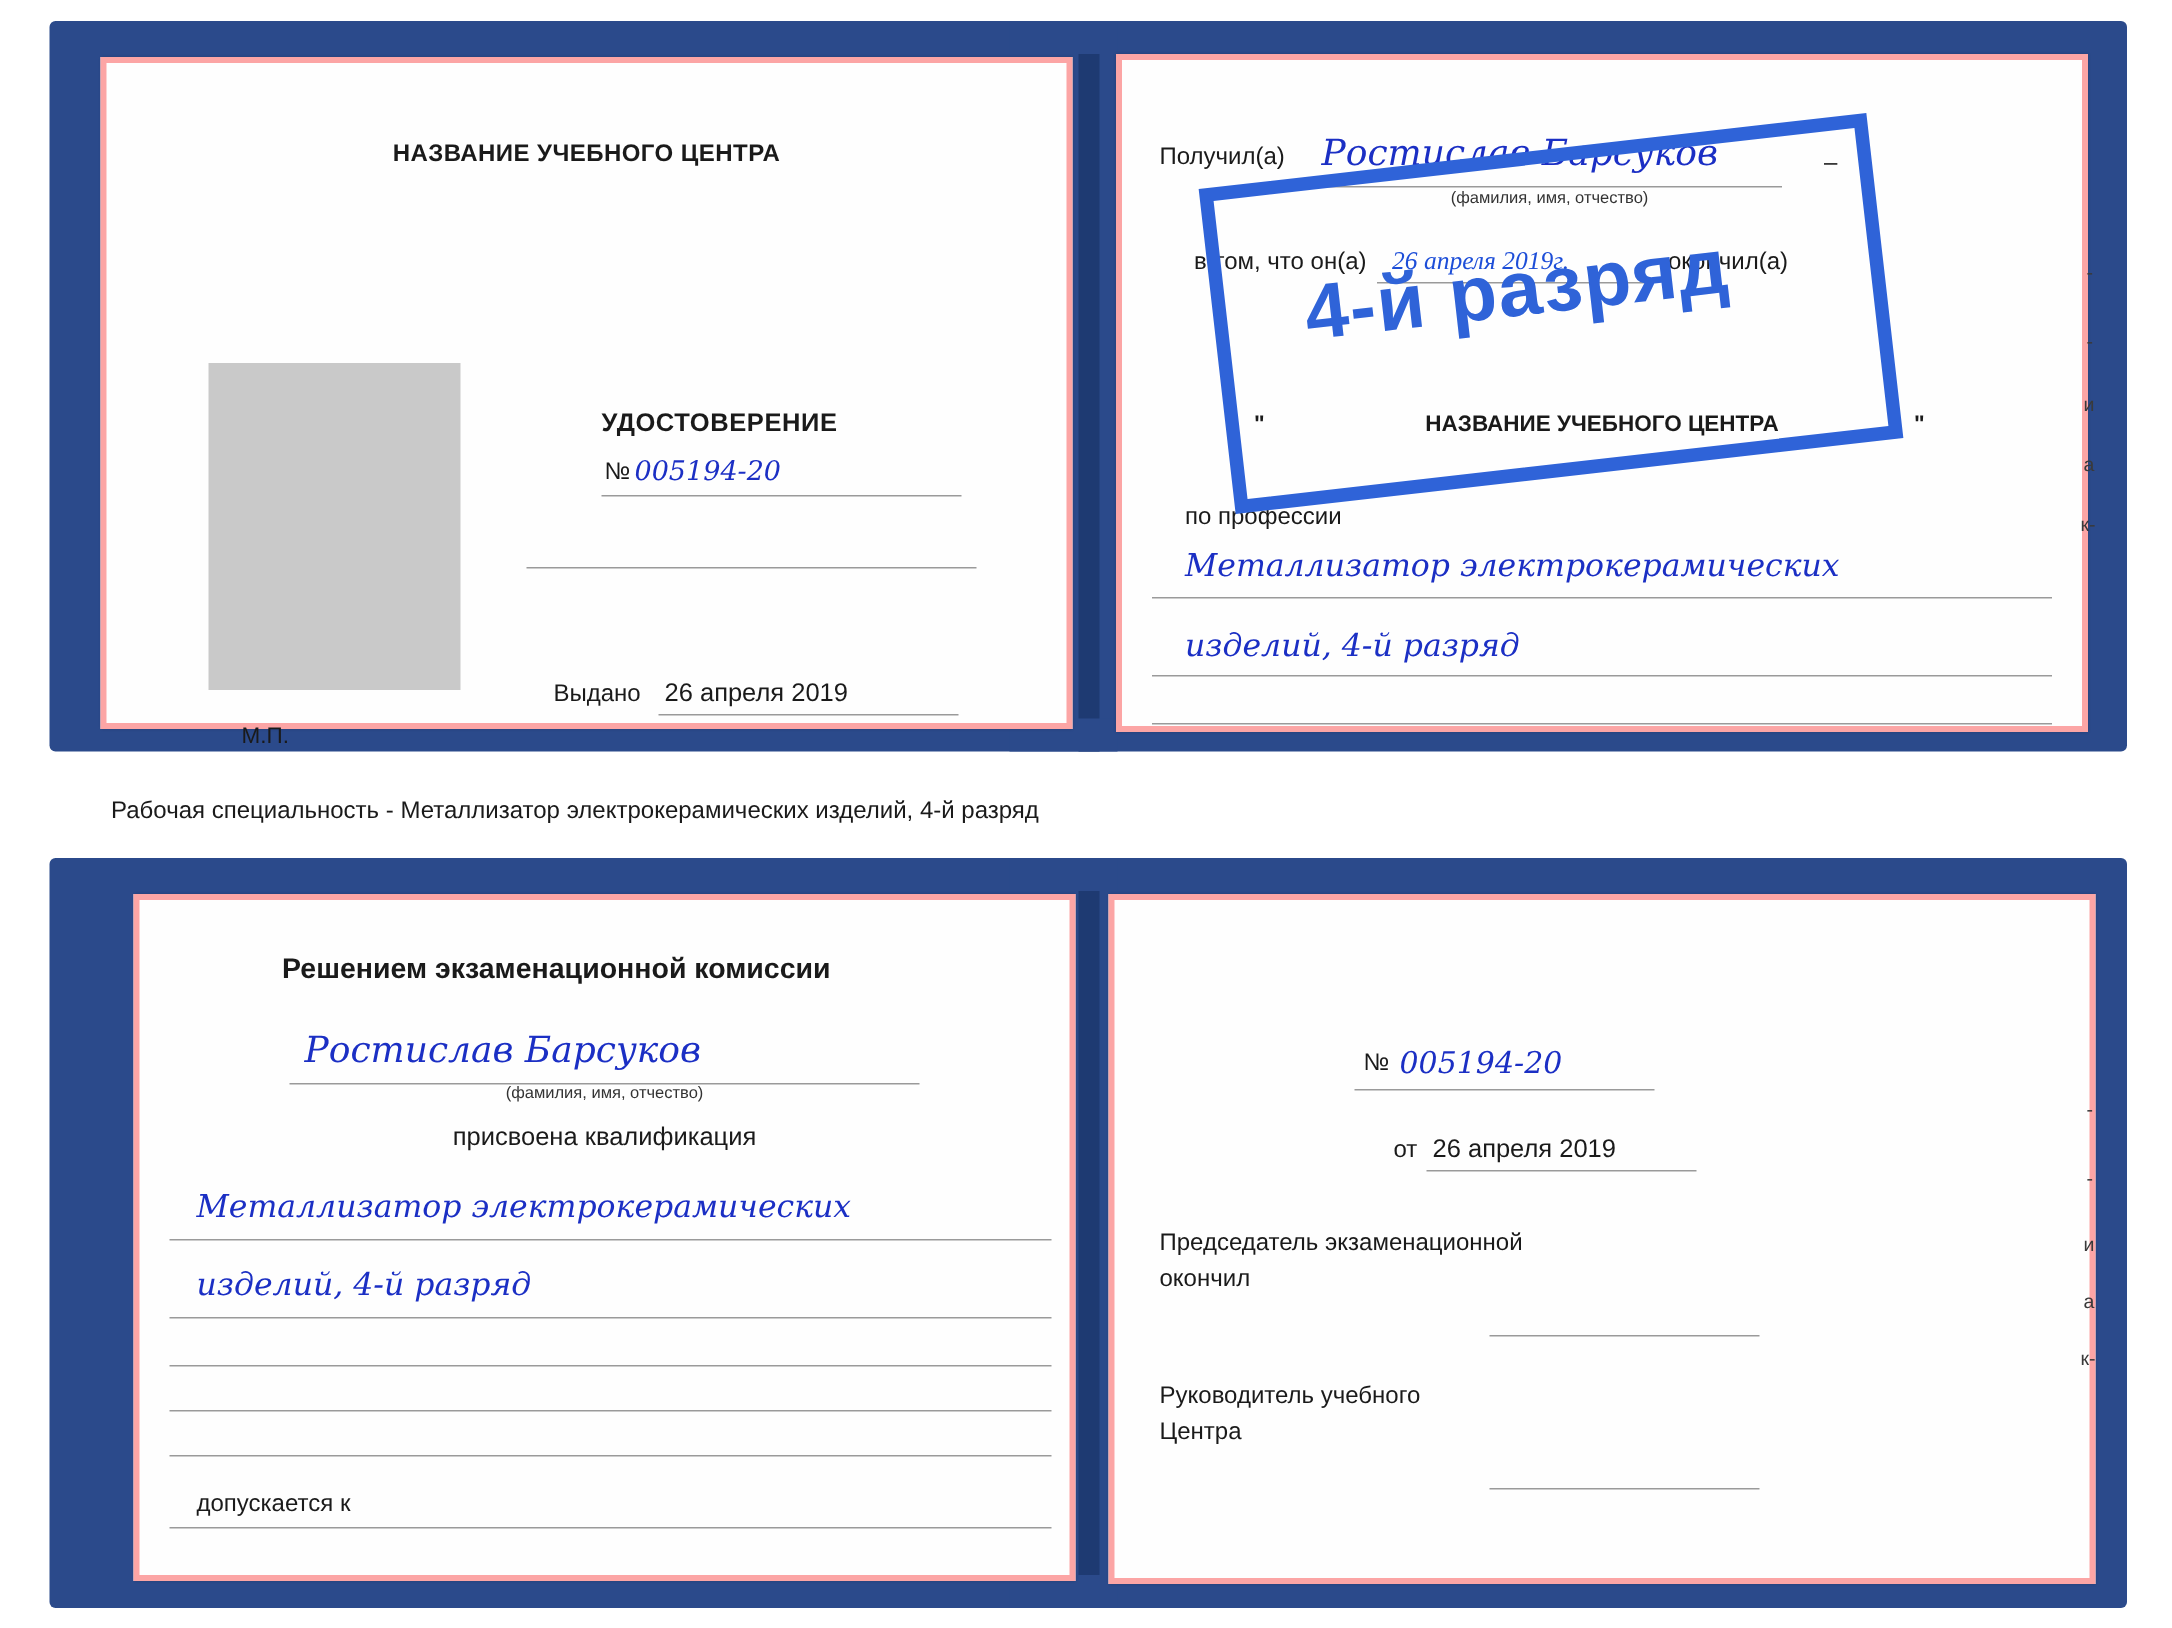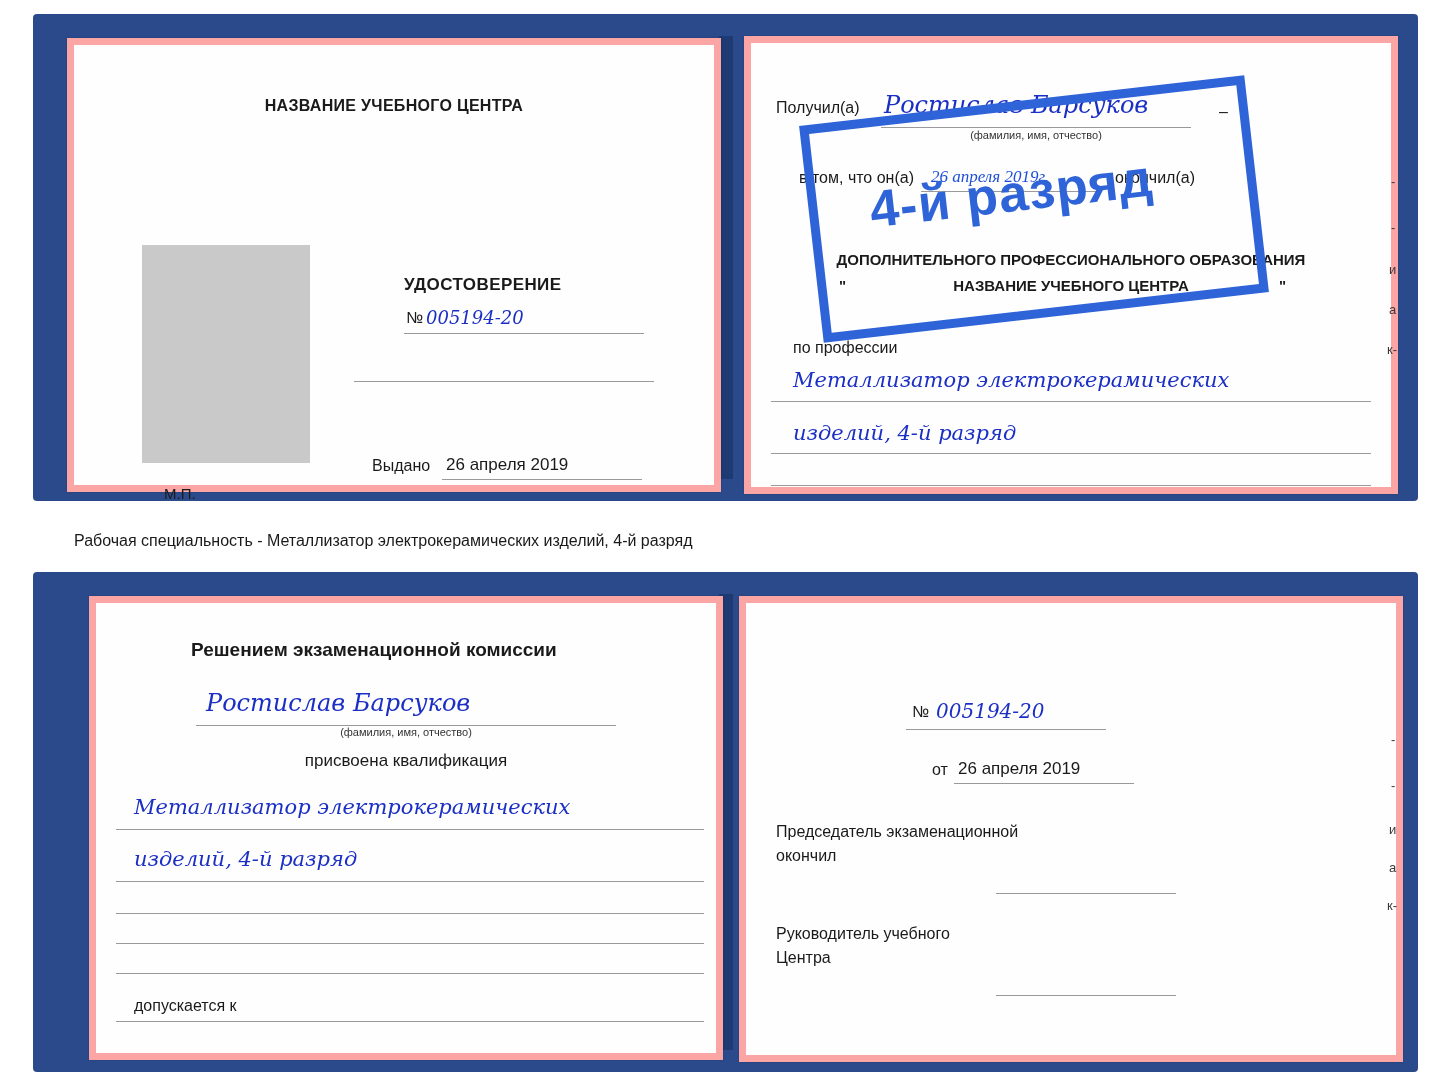--- a/index.html
+++ b/index.html
@@ -1,21 +1,21 @@
 <!DOCTYPE html>
 <html><head>
 <meta charset="utf-8">
 <style>
   html,body{margin:0;padding:0;background:#ffffff;}
   body{width:1448px;height:1085px;position:relative;font-family:"Liberation Sans",sans-serif;}
 
   
   .booklet{position:absolute;background:#2b4a8b;border-radius:4px;}
   .booklet .spine{position:absolute;top:0;bottom:0;width:14px;background:#1e3a72;left:50%;margin-left:-7px;}
-  .page{position:absolute;background:#fefefe;border:7px solid #fca5a5;box-shadow:0 0 2px rgba(0,0,0,.18);}
+  .page{position:absolute;background:#fefefe;border:4px solid #fca5a5;box-shadow:0 0 2px rgba(0,0,0,.18);}
   .tab{position:absolute;background:#2b4a8b;}
 
   
   #b1{left:33px;top:14px;width:1385px;height:487px;}
   #b1 .pL{left:34px;top:24px;width:640px;height:440px;}
   #b1 .pR{left:711px;top:22px;width:640px;height:444px;}
 
   
   #b2{left:33px;top:572px;width:1385px;height:500px;}
   #b2 .pL{left:56px;top:24px;width:620px;height:450px;}
@@ -75,21 +75,20 @@
     <div class="t handblue" style="left:133px;top:48px;font-size:24px;">Ростислав Барсуков</div>
     <div class="line" style="left:130px;top:84px;width:310px;"></div>
     <div class="t tiny center" style="left:130px;top:86px;width:310px;">(фамилия, имя, отчество)</div>
     <div class="t" style="left:468px;top:60px;font-size:16px;">–</div>
 
     <div class="t" style="left:25px;top:126px;font-size:16px;margin-left:23px;">в том, что он(а)</div>
     <div class="t hand" style="left:180px;top:124px;font-size:17px;">26 апреля 2019г.</div>
     <div class="line" style="left:170px;top:148px;width:180px;"></div>
     <div class="t" style="left:364px;top:126px;font-size:16px;">окончил(а)</div>
 
-    <div class="t b center" style="left:20px;top:208px;width:600px;font-size:15px;">ДОПОЛНИТЕЛЬНОГО ПРОФЕССИОНАЛЬНОГО ОБРАЗОВАНИЯ</div>
     <div class="t b" style="left:88px;top:234px;font-size:15px;">"</div>
     <div class="t b center" style="left:20px;top:234px;width:600px;font-size:15px;">НАЗВАНИЕ УЧЕБНОГО ЦЕНТРА</div>
     <div class="t b" style="left:528px;top:234px;font-size:15px;">"</div>
 
     <div class="t" style="left:42px;top:296px;font-size:16px;">по профессии</div>
 
     <div class="t handblue" style="left:42px;top:325px;font-size:21px;">Металлизатор электрокерамических</div>
     <div class="line" style="left:20px;top:358px;width:600px;"></div>
     <div class="t handblue" style="left:42px;top:378px;font-size:21px;">изделий, 4-й разряд</div>
     <div class="line" style="left:20px;top:410px;width:600px;"></div>

